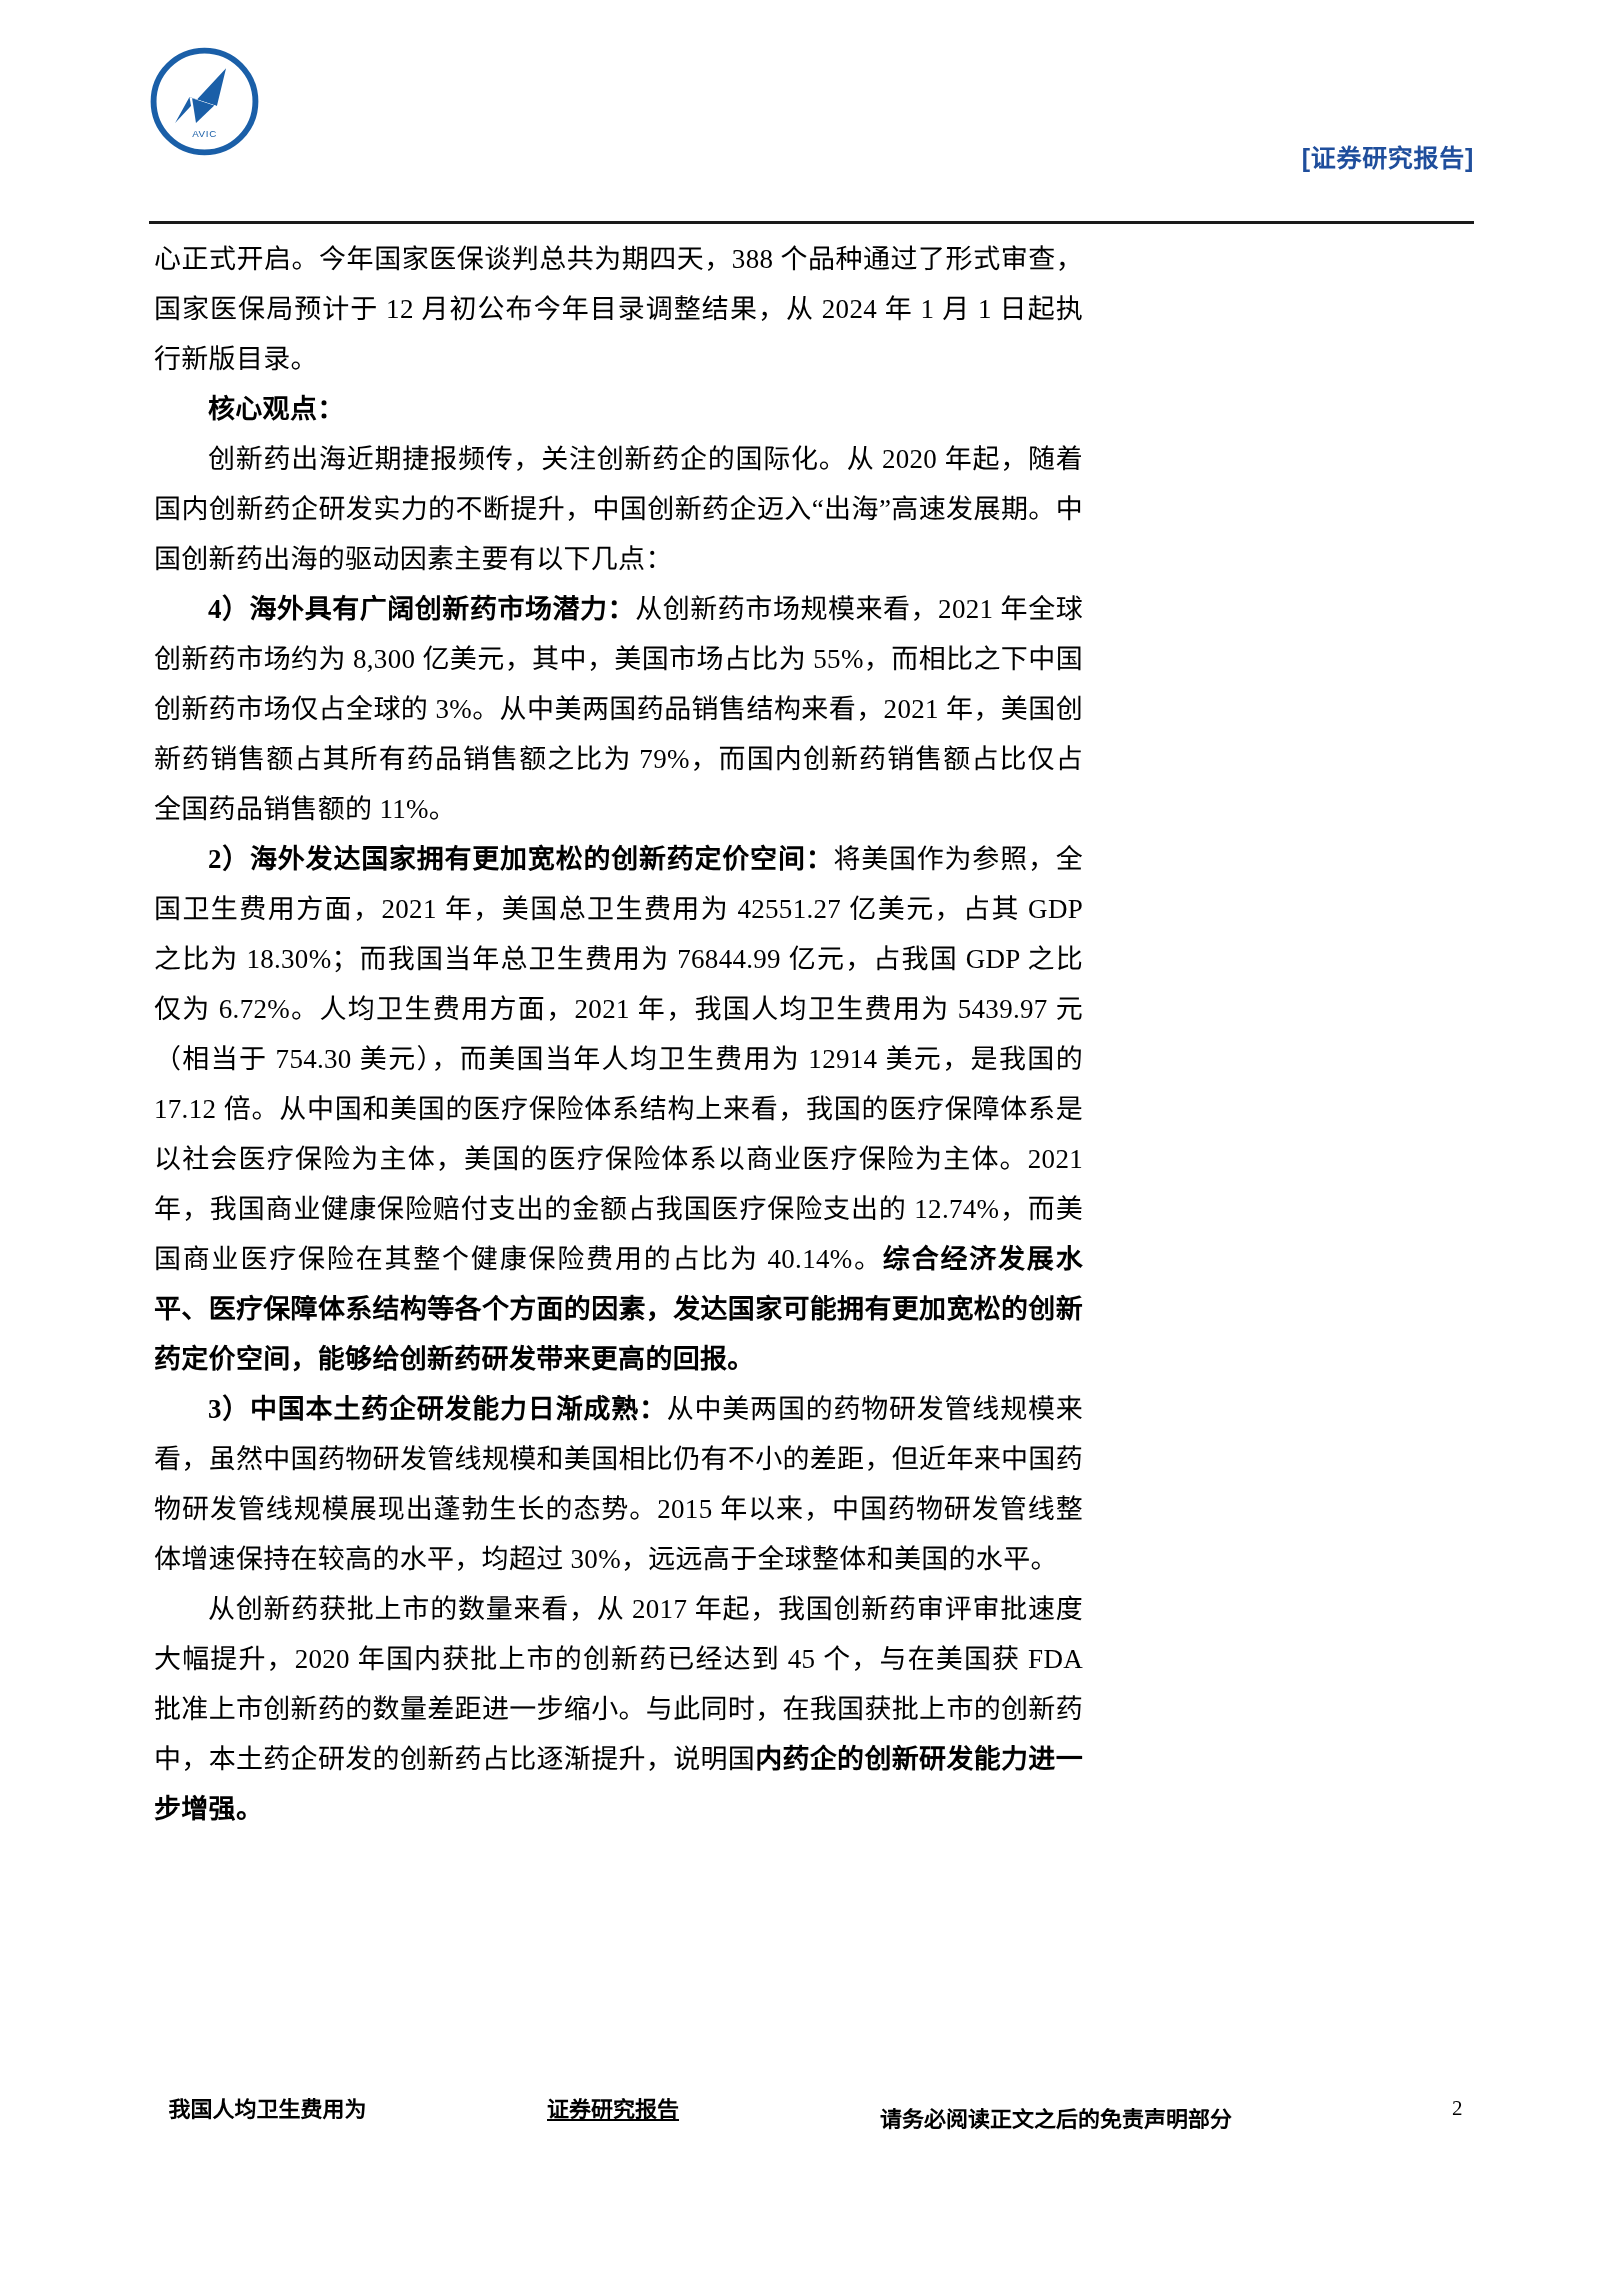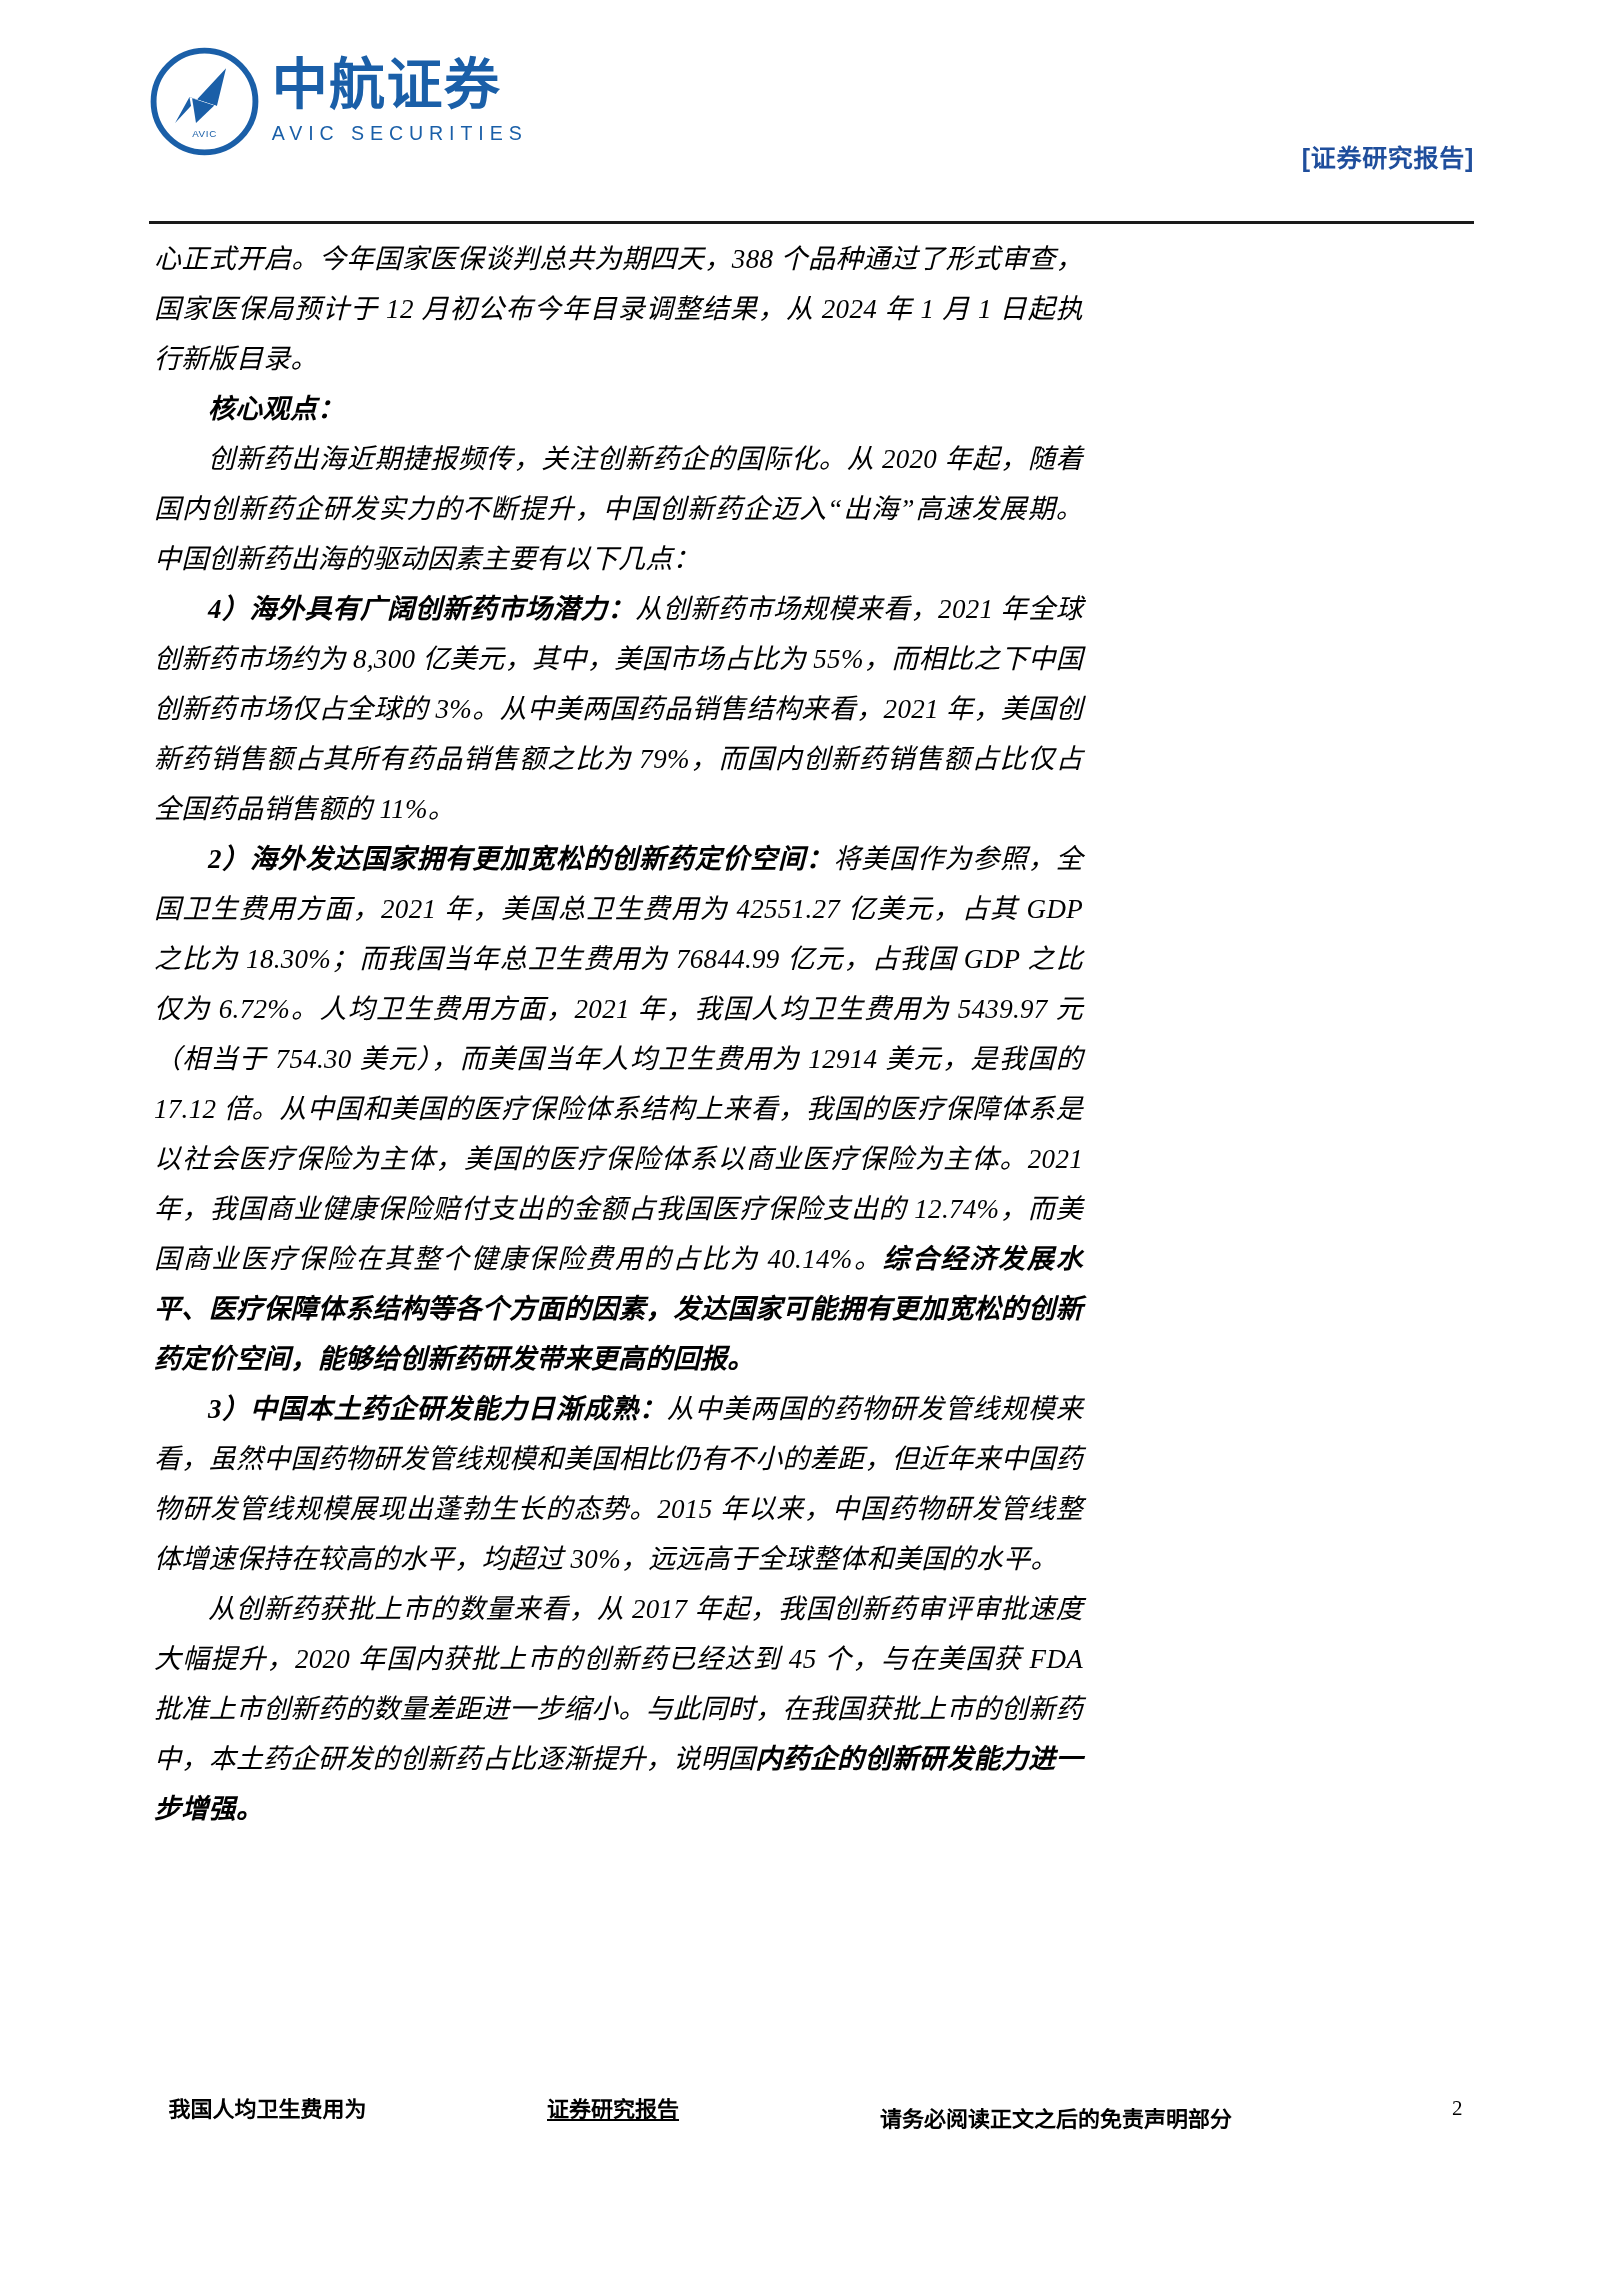--- a/index.html
+++ b/index.html
@@ -87,21 +87,20 @@
     top: 234px;
     width: 929px;
   }
   .body-col p {
     margin: 0;
     font-size: 27px;
     line-height: 50px;
     text-align: justify;
     text-justify: inter-ideograph;
     letter-spacing: 0.3px;
-    font-style: italic;
   }
   .indent {
     text-indent: 54px;
   }
   .b {
     font-weight: bold;
   }
 
   
   .footer {
@@ -152,24 +151,20 @@
     <div class="logo-wrap">
       <div class="logo-mark">
         <svg width="111" height="111" viewBox="0 0 170 170" xmlns="http://www.w3.org/2000/svg">
           <circle cx="85" cy="85" r="78" fill="none" stroke="#1a5fa8" stroke-width="9"></circle>
           <path d="M40 118 L118 34 L104 92 L62 78 Z" fill="#1a5fa8"></path>
           <path d="M62 78 L104 92 L70 124 Z" fill="#ffffff"></path>
           <path d="M66 80 L100 91 L72 118 Z" fill="#1a5fa8"></path>
           <text x="85" y="140" font-family="Liberation Sans, sans-serif" font-size="15" fill="#1a5fa8" text-anchor="middle" letter-spacing="1">AVIC</text>
         </svg>
       </div>
-      <div class="logo-text">
-        <div class="logo-cn">中航证券</div>
-        <div class="logo-en">AVIC SECURITIES</div>
-      </div>
     </div>
     <div class="report-tag">[证券研究报告]</div>
   </div>
   <div class="header-rule"></div>
 
   <div class="body-col">
 
     <p>
       <span>心正式开启。今年国家医保谈判总共为期四天，388 个品种通过了形式审查，国家医保局预计于 12 月初公布今年目录调整结果，从 2024 年 1 月 1 日起执行新版目录。</span>
     </p>

